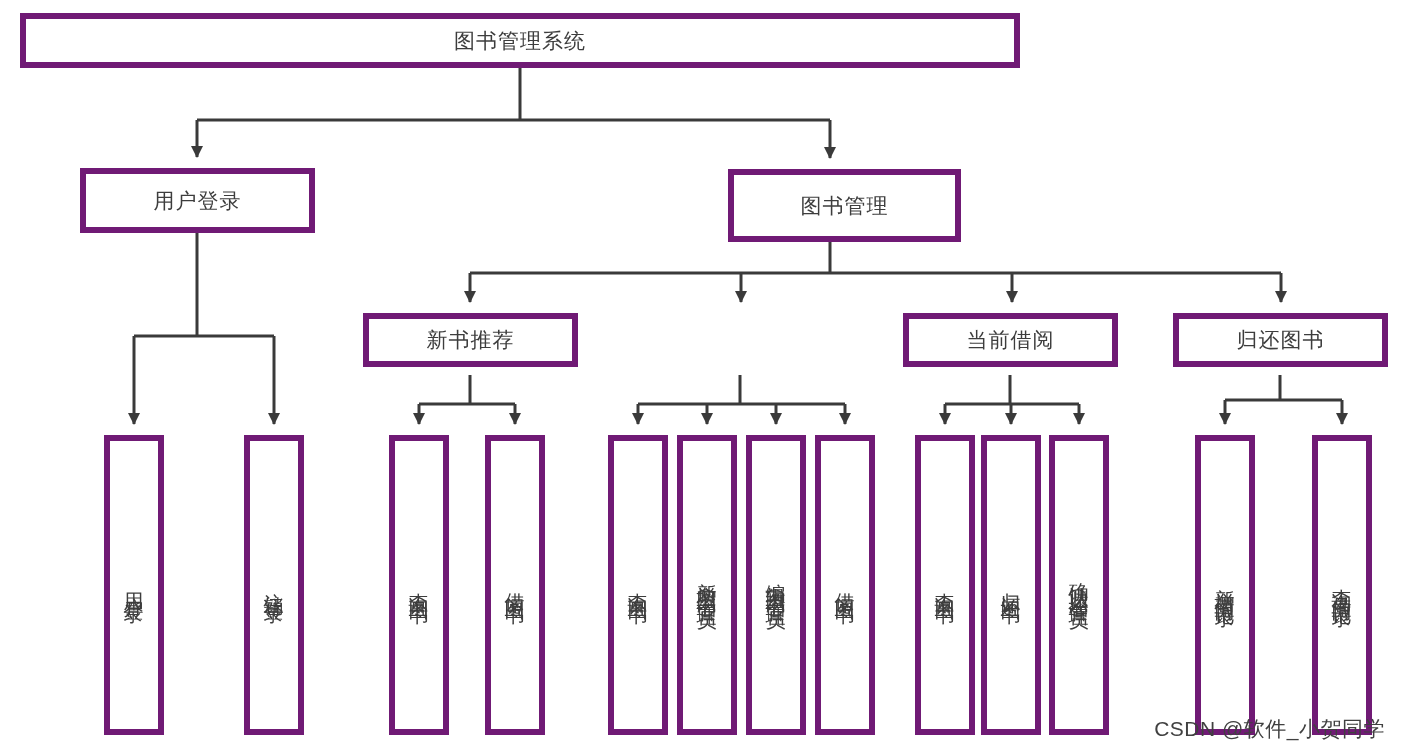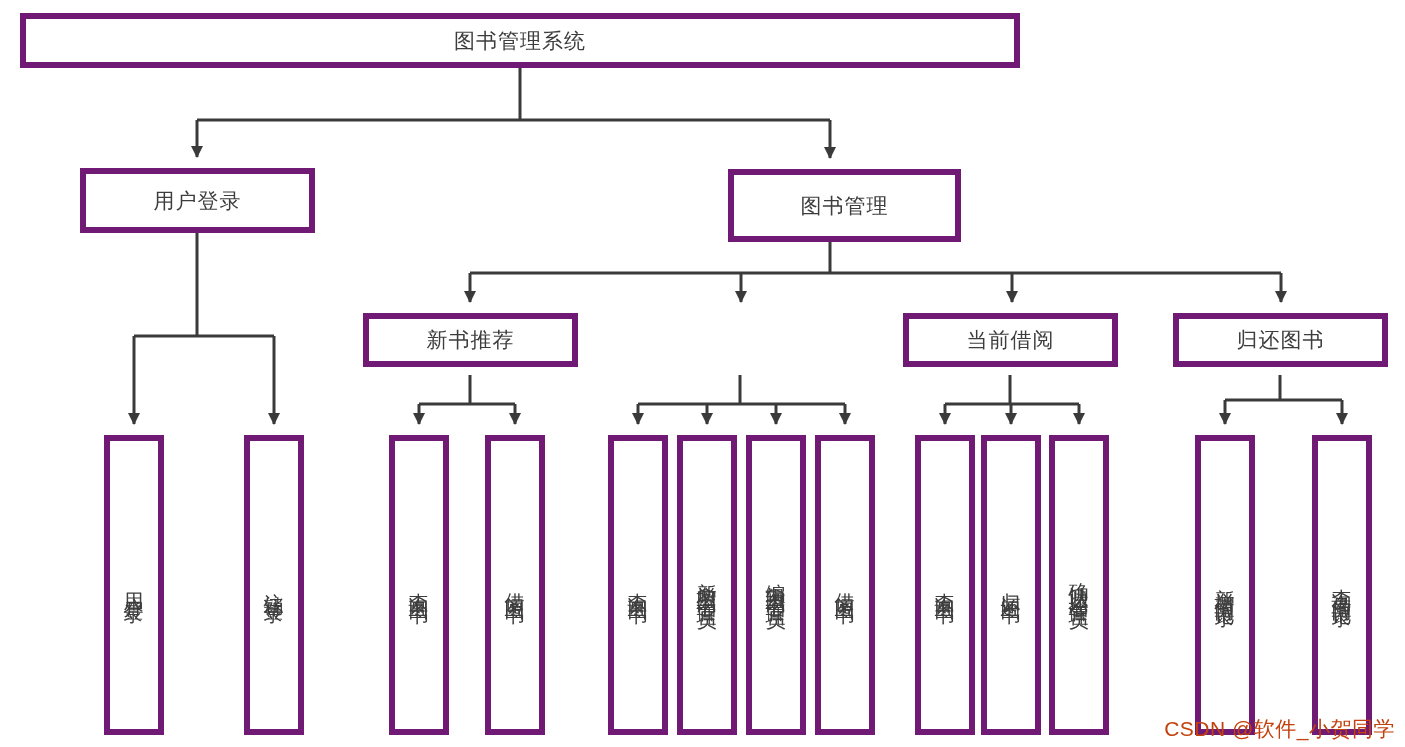--- a/index.html
+++ b/index.html
@@ -63,24 +63,24 @@
   .leaf-6  { left: 677px;  }
   .leaf-7  { left: 746px;  }
   .leaf-8  { left: 815px;  }
   .leaf-9  { left: 915px;  }
   .leaf-10 { left: 981px;  }
   .leaf-11 { left: 1049px; }
   .leaf-12 { left: 1195px; }
   .leaf-13 { left: 1312px; }
   .watermark {
     position: absolute;
-    right: 10px;
+    right: 20px;
     bottom: 4px;
     font-size: 21px;
-    color: #c2410c;
+    color: #404040;
     z-index: 3;
     letter-spacing: 0.5px;
   }
 </style>
 </head>
 <body>
 
 <div class="canvas">
 
   <svg class="connector-layer" viewBox="0 0 1405 747" xmlns="http://www.w3.org/2000/svg">

